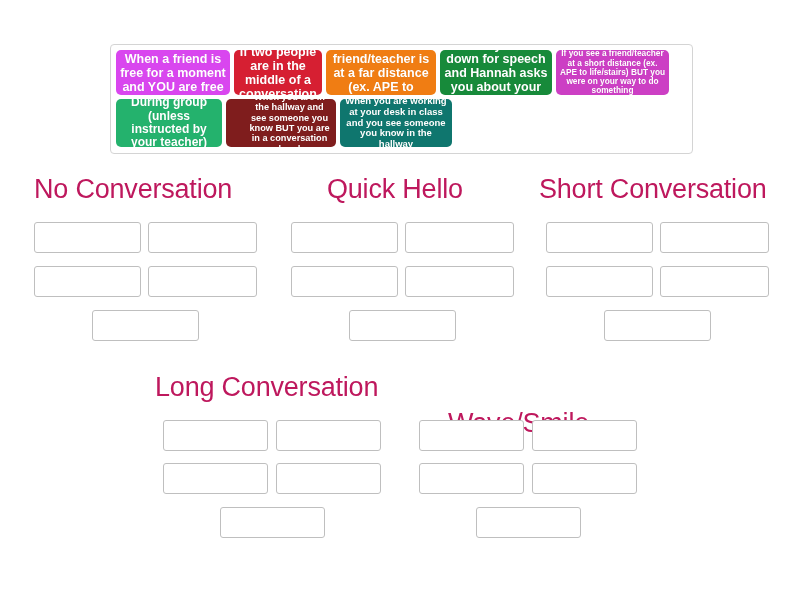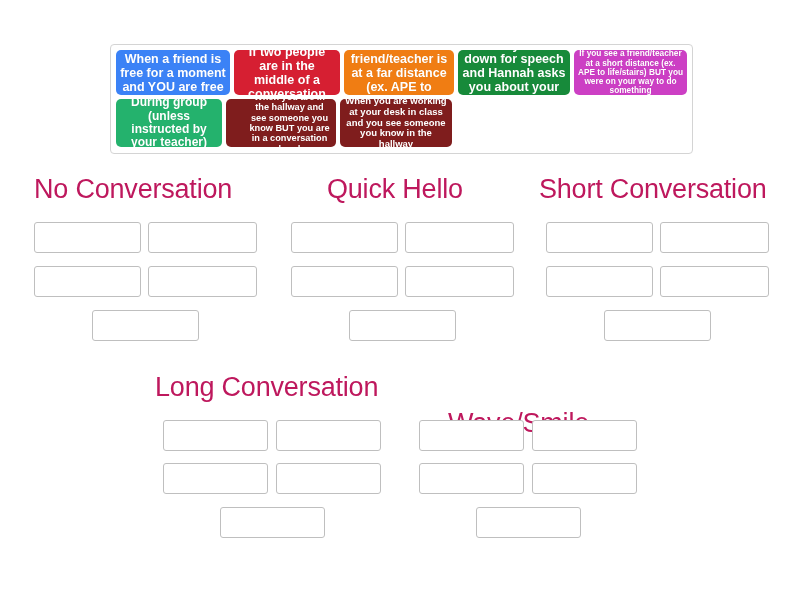--- a/index.html
+++ b/index.html
@@ -46,21 +46,21 @@
     line-height: 1.12;
     cursor: pointer;
     user-select: none;
     overflow: hidden;
     text-shadow: 0 0 1px rgba(0,0,0,0.10);
   }
 
   
   .card.r1 { height: 45px; font-size: 12.5px; }
   .card.c0 { width: 114px; }
-  .card.c1 { width: 106px; }
+  .card.c1 { width: 88px; }
   .card.c2 { width: 110px; }
   .card.c3 { width: 112px; }
   .card.c4 { width: 113px; font-size: 8.3px; font-weight: bold; padding: 12px 3px; }
 
   
   .card.r2 { height: 48px; }
   .card.d0 { width: 114px; font-size: 9.5px; }
   .card.d1 { width: 106px; font-size: 12px; }
   .card.d2 { width: 110px; font-size: 9.2px; }
   .card.d3 { width: 112px; font-size: 9.5px; }
@@ -89,21 +89,21 @@
   .slot.center { width: 107px; height: 31px; }
 
   
   .slot.lw { width: 105px; height: 31px; }
 </style>
 </head>
 <body>
 
 <div id="card-tray">
 
-  <div class="card r1 c0" style="background-color: #3b82f6;">
+  <div class="card r1 c0" style="background-color: #d946ef;">
     <span>When a friend is free for a moment and YOU are free</span>
   </div>
   <div class="card r1 c1" style="background-color: rgb(214, 31, 50);">
     <span>If two people are in the middle of a conversation</span>
   </div>
   <div class="card r1 c2" style="background-color: rgb(240, 125, 19);">
     <span>If a friend/teacher is at a far distance (ex. APE to elevator)</span>
   </div>
   <div class="card r1 c3" style="background-color: rgb(23, 138, 58);">
     <span>When you sit down for speech and Hannah asks you about your weekend</span>
@@ -111,21 +111,21 @@
   <div class="card r1 c4" style="background-color: rgb(204, 63, 196);">
     <span>If you see a friend/teacher at a short distance (ex. APE to life/stairs) BUT you were on your way to do something</span>
   </div>
 
   <div class="card r2 d1" style="background-color: rgb(36, 178, 109);">
     <span>During group (unless instructed by your teacher)</span>
   </div>
   <div class="card r2 d2" style="background-color: #7f1d1d; padding-left: 21px;">
     <span>When you are in the hallway and see someone you know BUT you are in a conversation already</span>
   </div>
-  <div class="card r2 d3" style="background-color: #7f1d1d;">
+  <div class="card r2 d3" style="background-color: #0f766e;">
     <span>When you are working at your desk in class and you see someone you know in the hallway</span>
   </div>
 
 </div>
 
 <div class="group-title" style="left:34px;  top:174px;">No Conversation</div>
 <div class="group-title" style="left:327px; top:174px;">Quick Hello</div>
 <div class="group-title" style="left:539px; top:174px;">Short Conversation</div>
 <div class="group-title" style="left:155px; top:372px;">Long Conversation</div>
 <div class="group-title" style="left:448px; top:372px;margin-top:36px;">Wave/Smile</div>

